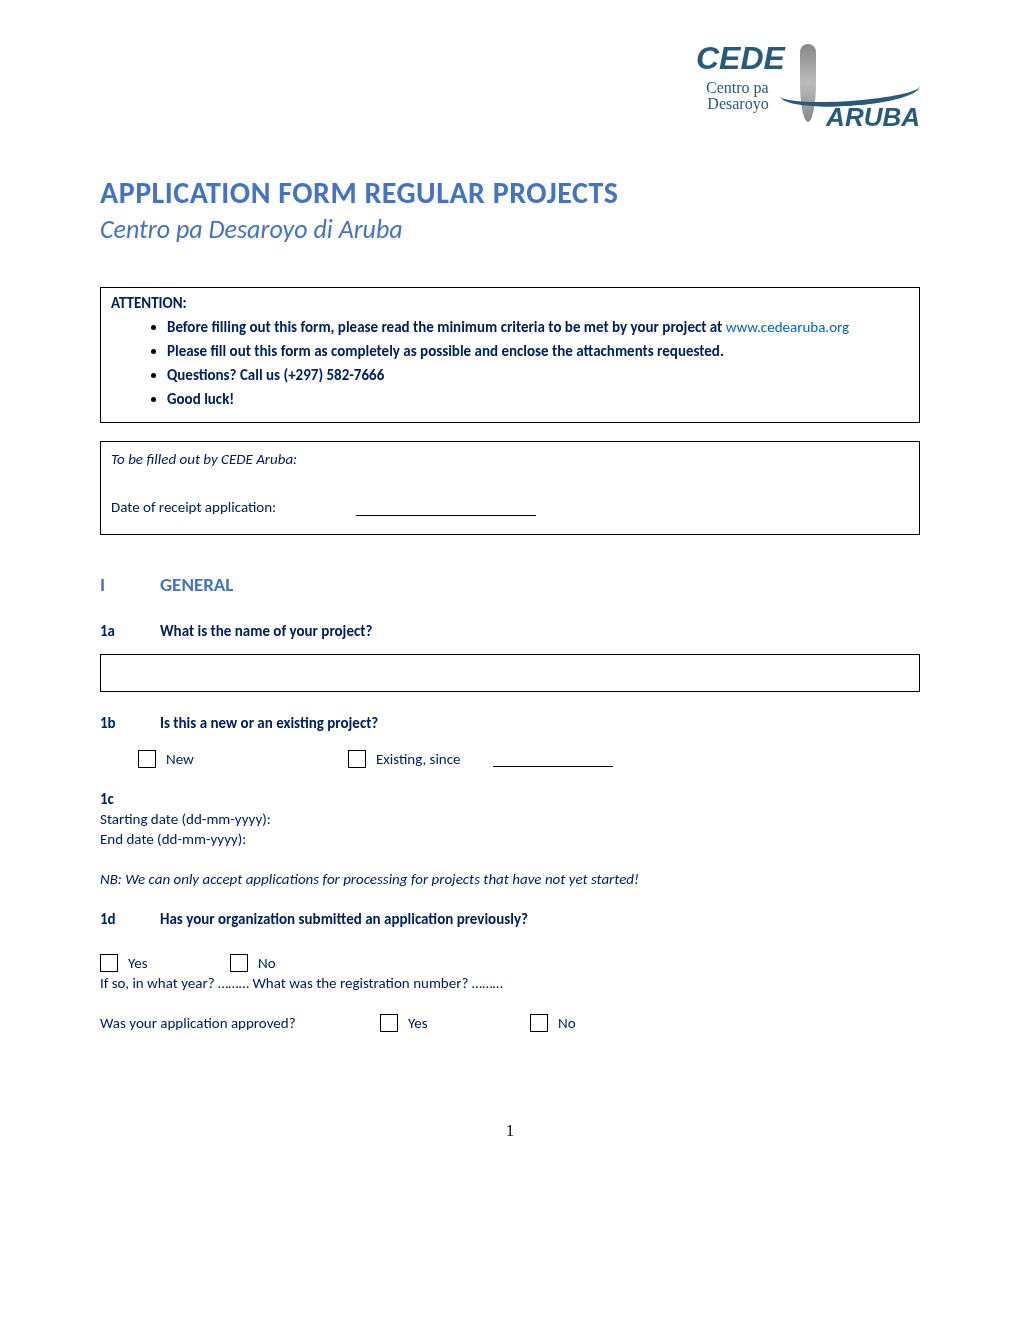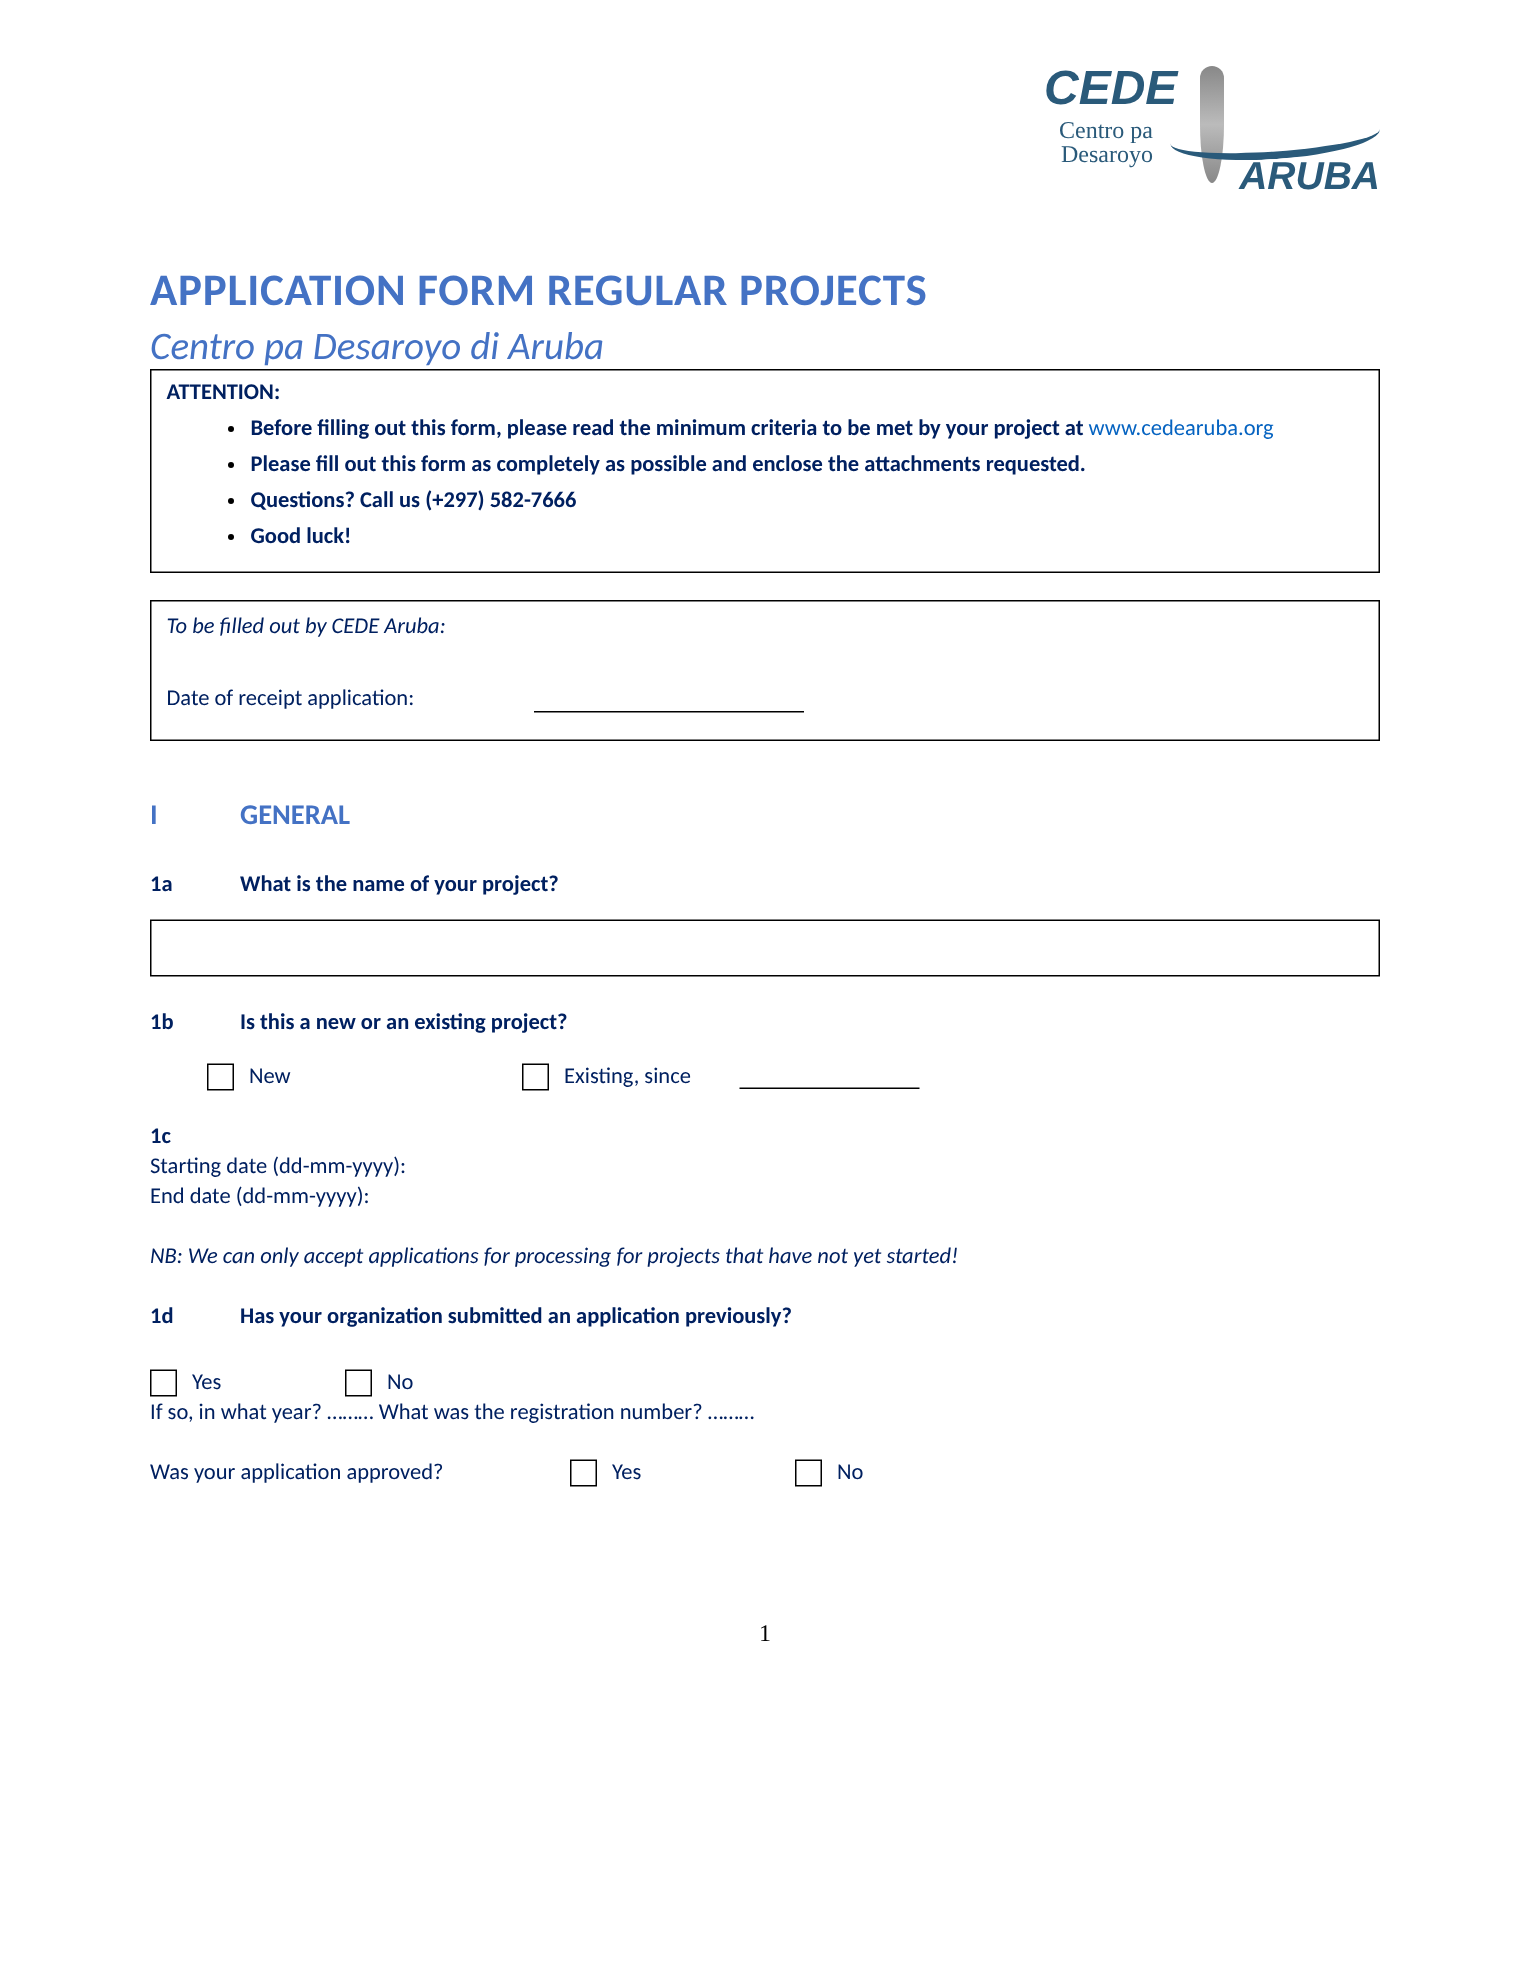--- a/index.html
+++ b/index.html
@@ -74,20 +74,21 @@
       font-weight: bold;
       color: #4472c4;
       margin-top: 10px;
       letter-spacing: 0.5px;
     }
     .subtitle {
       font-size: 26px;
       font-style: italic;
       color: #4472c4;
       margin-top: 2px;
+      margin-bottom: 42px;
     }
     .attention-box {
       border: 1.5px solid #000;
       padding: 6px 10px 8px 10px;
       color: #002060;
       margin-bottom: 18px;
     }
     .attention-label {
       font-weight: bold;
       font-size: 15px;

